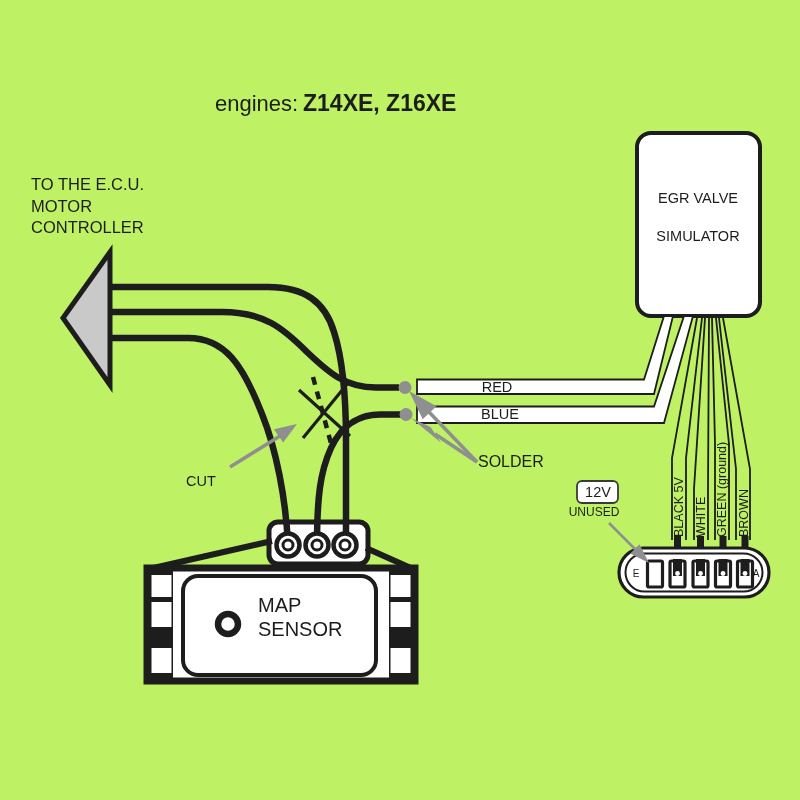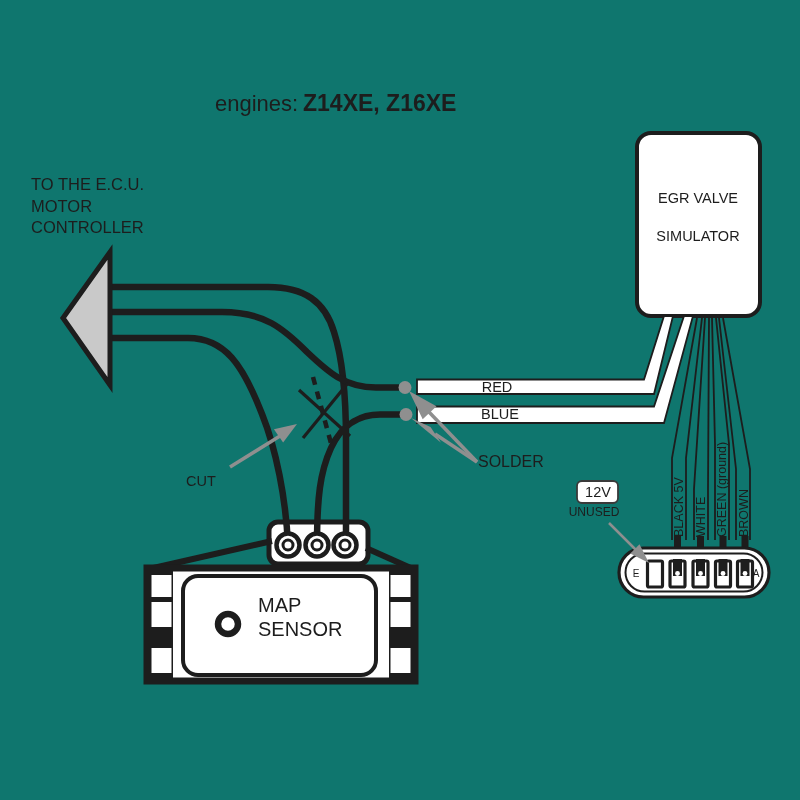--- a/index.html
+++ b/index.html
@@ -1,16 +1,16 @@
 <!DOCTYPE html>
 <html><head>
 <meta charset="utf-8">
 <style>
   html,body{margin:0;padding:0;background:#fff;}
-  .stage{position:relative;width:800px;height:800px;background:#0f766e;overflow:hidden;
+  .stage{position:relative;width:800px;height:800px;background:#bef264;overflow:hidden;
          font-family:"Liberation Sans", sans-serif;}
   svg text{font-family:"Liberation Sans", sans-serif;fill:#1d1d1d;}
 </style>
 </head>
 <body>
 
 <div class="stage">
 <svg width="800" height="800" viewBox="0 0 800 800">
 
   <text x="215" y="111" font-size="22">engines:</text>

